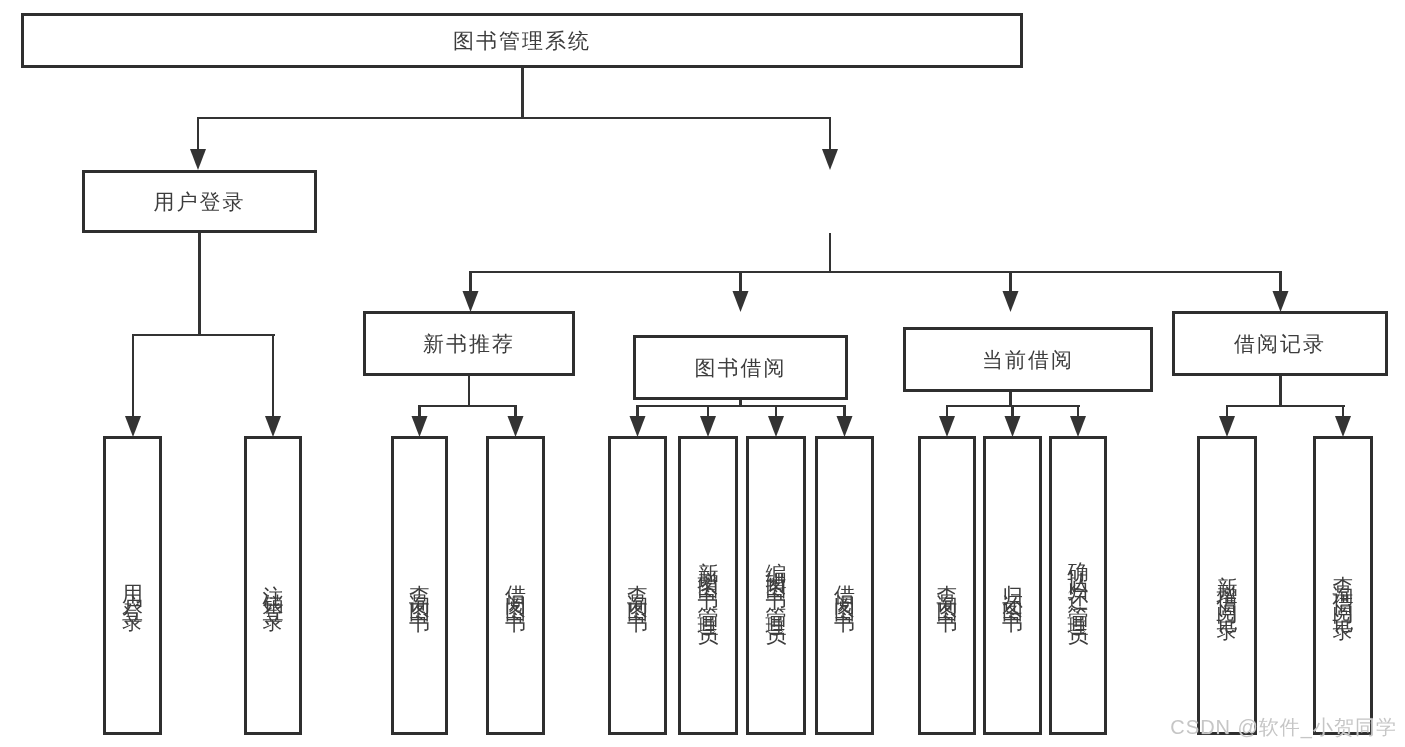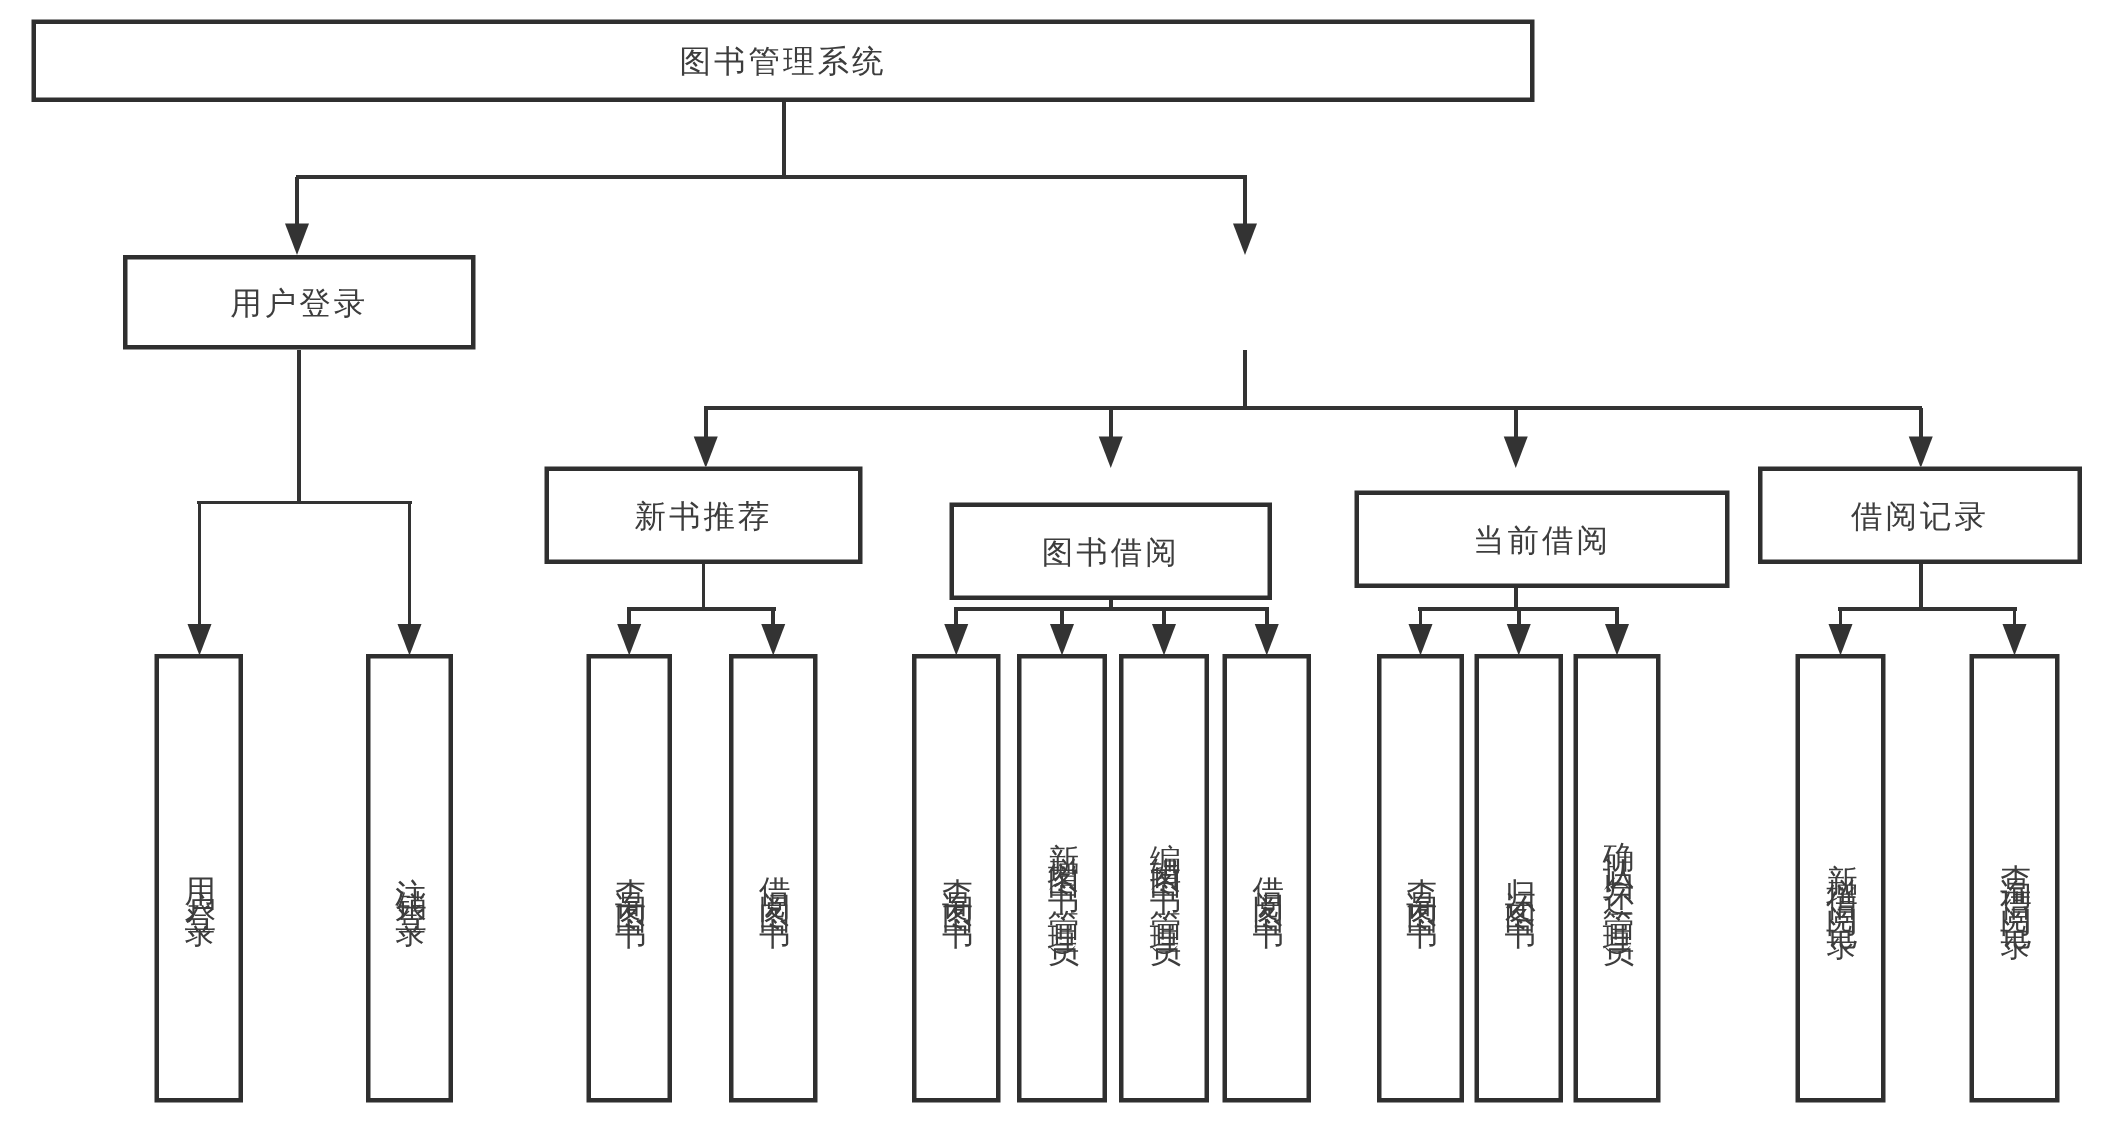--- a/index.html
+++ b/index.html
@@ -165,13 +165,14 @@
     <span class="v-text">确认归还（管理员）</span>
   </div>
 
   <div class="node vbox" id="leaf-br-add">
     <span class="v-text">新增借阅记录</span>
   </div>
   <div class="node vbox" id="leaf-br-query">
     <span class="v-text">查询借阅记录</span>
   </div>
 
+  <div id="watermark">CSDN @软件_小贺同学</div>
 </div>
 
 </body></html>

